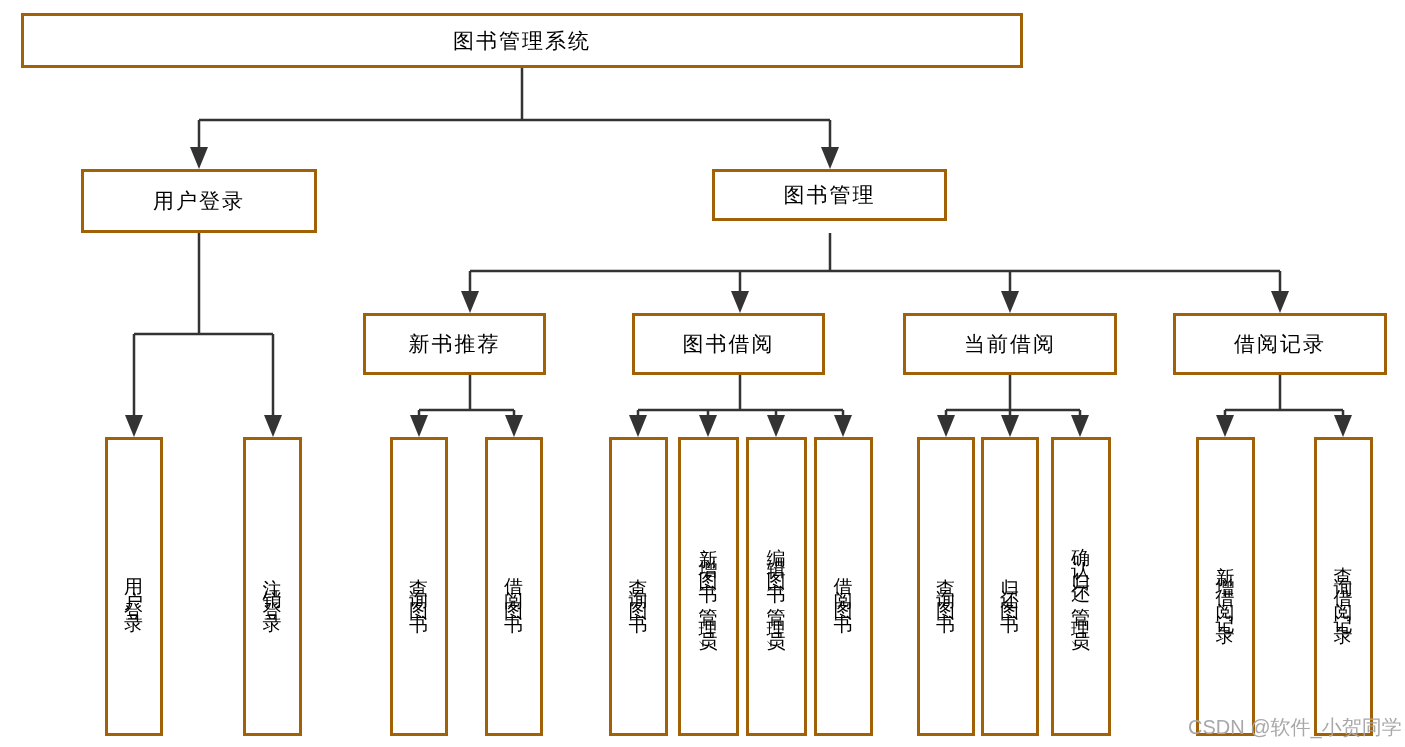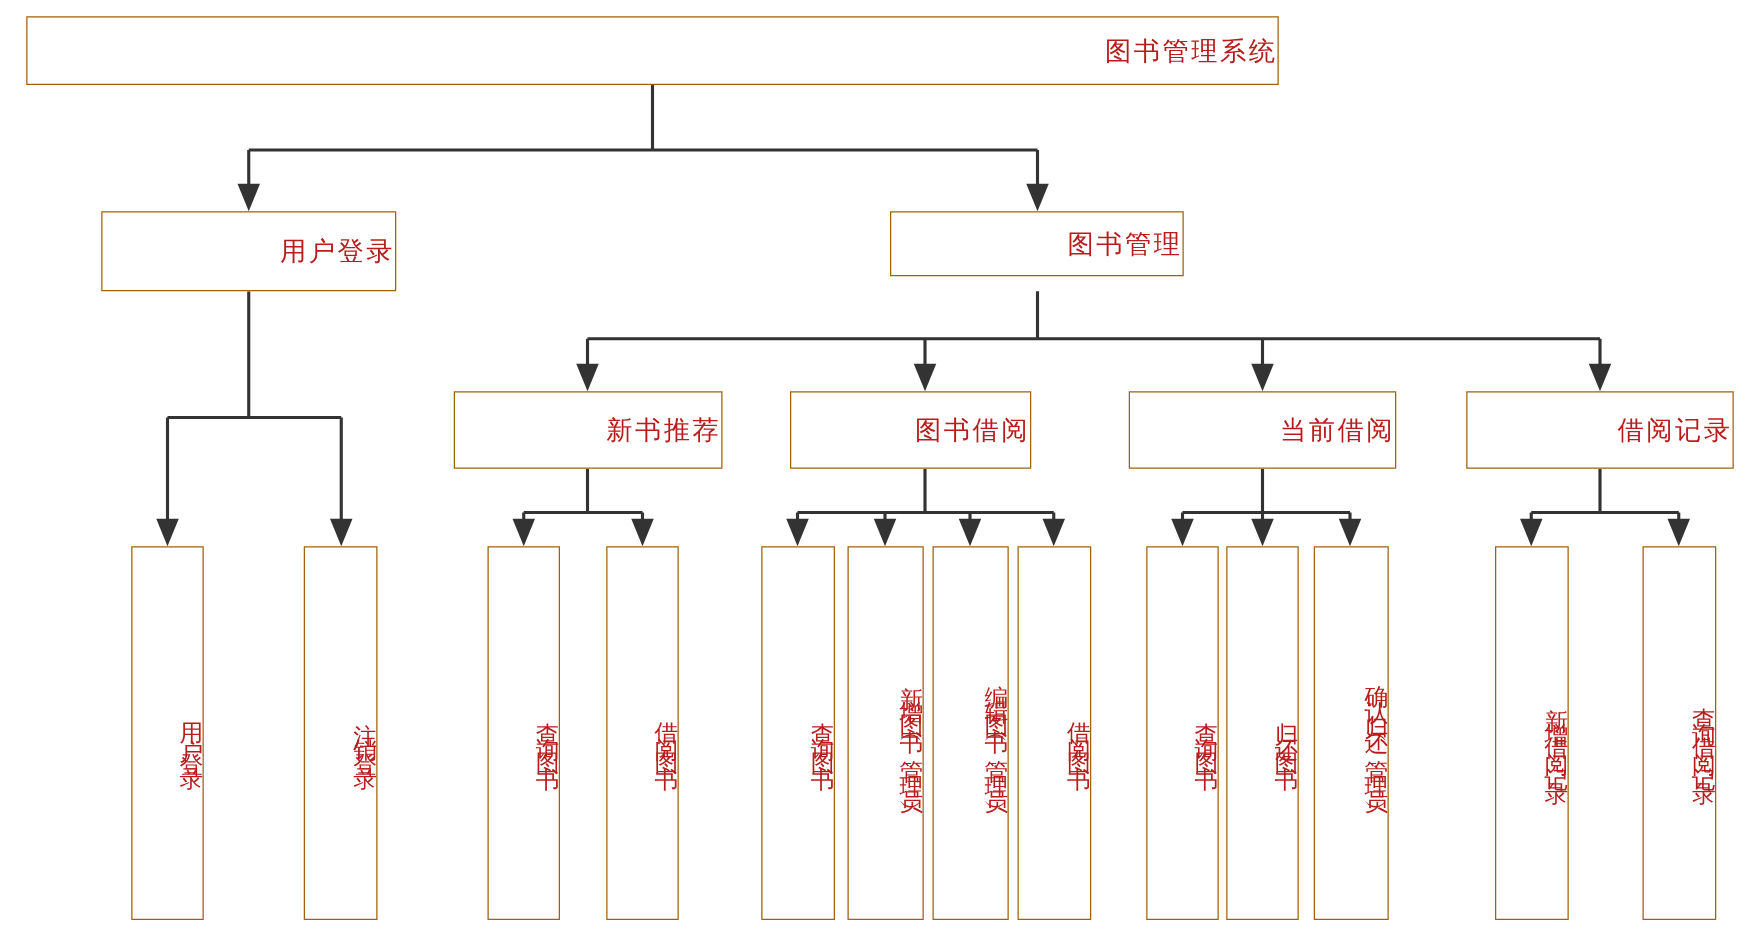--- a/index.html
+++ b/index.html
@@ -7,26 +7,26 @@
     position:relative;
     width:1405px; height:747px;
     background:#ffffff;
     font-family:"Liberation Sans","DejaVu Sans",sans-serif;
     overflow:hidden;
   }
   #connectors { position:absolute; left:0; top:0; z-index:1; }
   .node {
     position:absolute;
     box-sizing:border-box;
-    border:1px solid #a16207;
+    border:3px solid #a16207;
     background:#ffffff;
     display:flex;
     align-items:center;
-    justify-content:flex-end;
-    color:#b91c1c;
+    justify-content:center;
+    color:#000000;
     z-index:2;
   }
   .node.h span {
     font-size:21px;
     letter-spacing:2px;
     white-space:nowrap;
   }
   .node.v span {
     writing-mode:vertical-rl;
     text-orientation:mixed;
@@ -93,21 +93,21 @@
     <span>图书管理系统</span>
   </div>
 
   <div class="node h" style="left:81px;top:169px;width:236px;height:64px">
     <span>用户登录</span>
   </div>
   <div class="node h" style="left:712px;top:169px;width:235px;height:52px">
     <span>图书管理</span>
   </div>
 
-  <div class="node h" style="left:363px;top:313px;width:215px;height:62px">
+  <div class="node h" style="left:363px;top:313px;width:183px;height:62px">
     <span>新书推荐</span>
   </div>
   <div class="node h" style="left:632px;top:313px;width:193px;height:62px">
     <span>图书借阅</span>
   </div>
   <div class="node h" style="left:1173px;top:313px;width:214px;height:62px">
     <span>借阅记录</span>
   </div>
   <div class="node h" style="left:903px;top:313px;width:214px;height:62px">
     <span>当前借阅</span>
@@ -150,14 +150,15 @@
     <span>确认归还（管理员）</span>
   </div>
 
   <div class="node v" style="left:1196px;top:437px;width:59px;height:299px">
     <span>新增借阅记录</span>
   </div>
   <div class="node v" style="left:1314px;top:437px;width:59px;height:299px">
     <span>查询借阅记录</span>
   </div>
 
+  <div id="watermark">CSDN @软件_小贺同学</div>
 
 </div>
 
 </body></html>

